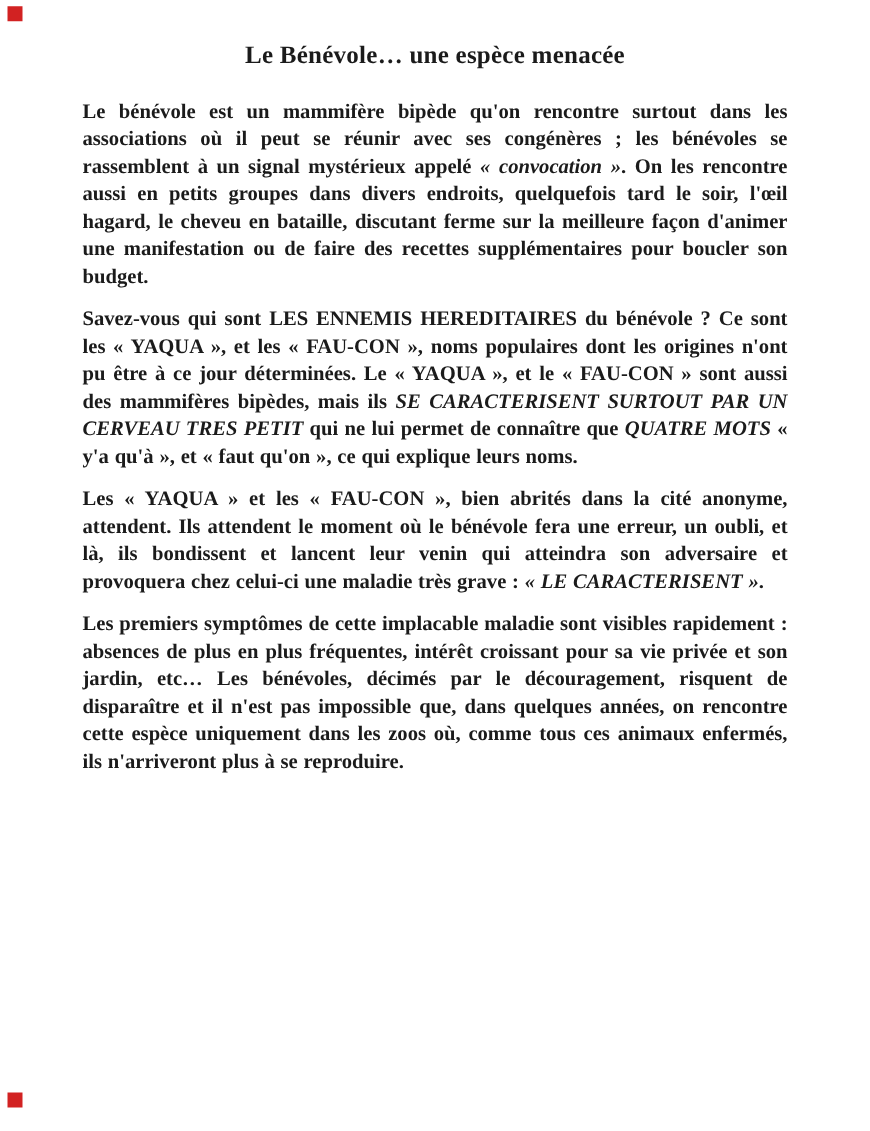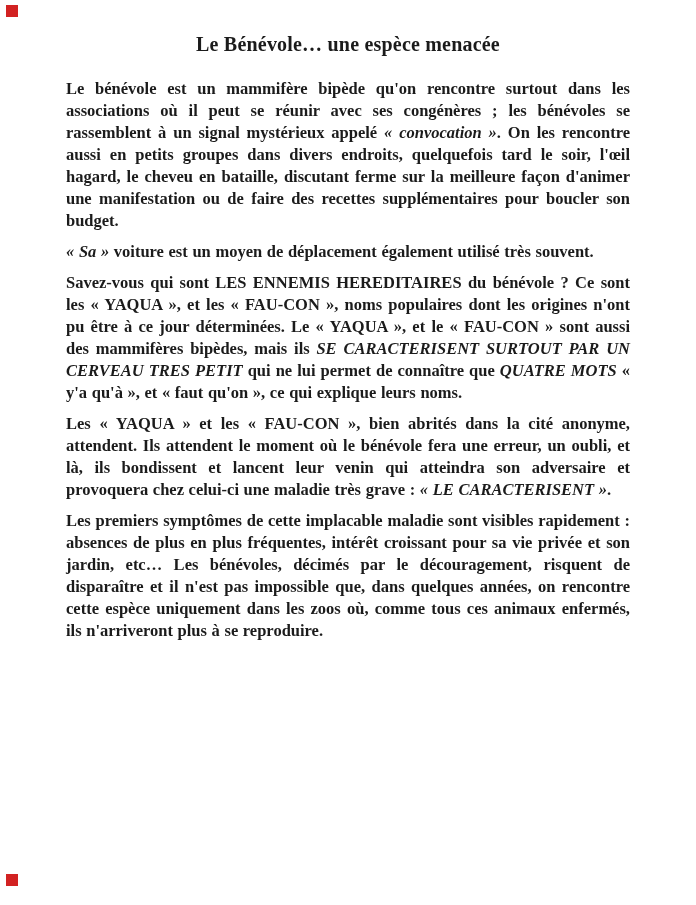--- a/index.html
+++ b/index.html
@@ -20,21 +20,21 @@
     font-size: 20px;
     line-height: 26px;
     margin: 31px 0 21px 0;
     text-align: center;
     letter-spacing: 0.2px;
     font-weight: 700;
   }
   .para {
     font-size: 16.5px;
     line-height: 22px;
-    margin: 0 0 9px 0;
+    margin: 12px 0 9px 0;
     text-align: justify;
     text-justify: inter-word;
     hyphens: none;
     word-spacing: 0.5px;
   }
   .para .it { font-style: italic; }
   .marker {
     position: absolute;
     width: 12px;
     height: 12px;
@@ -45,18 +45,17 @@
 </style>
 </head>
 <body>
 
 <div class="page">
   <div class="marker marker-top"></div>
   <div class="marker marker-bottom"></div>
   <h1 class="title">Le Bénévole… une espèce menacée</h1>
   <div>
       <p class="para"><span class="">Le bénévole est un mammifère bipède qu'on rencontre surtout dans les associations où il peut se réunir avec ses congénères ; les bénévoles se rassemblent à un signal mystérieux appelé </span><span class="it">« convocation »</span><span class="">. On les rencontre aussi en petits groupes dans divers endroits, quelquefois tard le soir, l'œil hagard, le cheveu en bataille, discutant ferme sur la meilleure façon d'animer une manifestation ou de faire des recettes supplémentaires pour boucler son budget.</span></p>
-      <p class="para"><span class="it">« Sa »</span><span class=""> voiture est un moyen de déplacement également utilisé très souvent.</span></p>
       <p class="para"><span class="">Savez-vous qui sont LES ENNEMIS HEREDITAIRES du bénévole ? Ce sont les « YAQUA », et les « FAU-CON », noms populaires dont les origines n'ont pu être à ce jour déterminées. Le « YAQUA », et le « FAU-CON » sont aussi des mammifères bipèdes, mais ils </span><span class="it">SE CARACTERISENT SURTOUT PAR UN CERVEAU TRES PETIT</span><span class=""> qui ne lui permet de connaître que </span><span class="it">QUATRE MOTS</span><span class=""> « y'a qu'à », et « faut qu'on », ce qui explique leurs noms.</span></p>
       <p class="para"><span class="">Les « YAQUA » et les « FAU-CON », bien abrités dans la cité anonyme, attendent. Ils attendent le moment où le bénévole fera une erreur, un oubli, et là, ils bondissent et lancent leur venin qui atteindra son adversaire et provoquera chez celui-ci une maladie très grave : </span><span class="it">« LE CARACTERISENT »</span><span class="">.</span></p>
       <p class="para"><span class="">Les premiers symptômes de cette implacable maladie sont visibles rapidement : absences de plus en plus fréquentes, intérêt croissant pour sa vie privée et son jardin, etc… Les bénévoles, décimés par le découragement, risquent de disparaître et il n'est pas impossible que, dans quelques années, on rencontre cette espèce uniquement dans les zoos où, comme tous ces animaux enfermés, ils n'arriveront plus à se reproduire.</span></p>
     </div>
 </div>
 
 </body></html>

